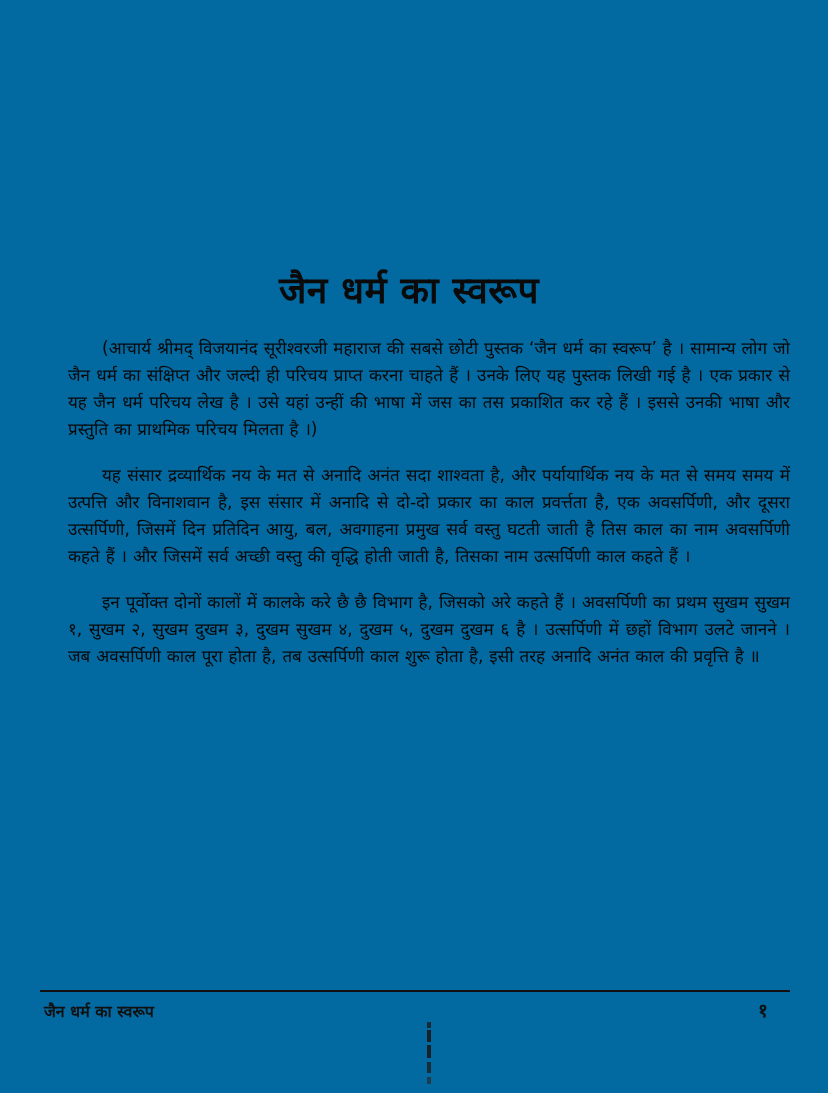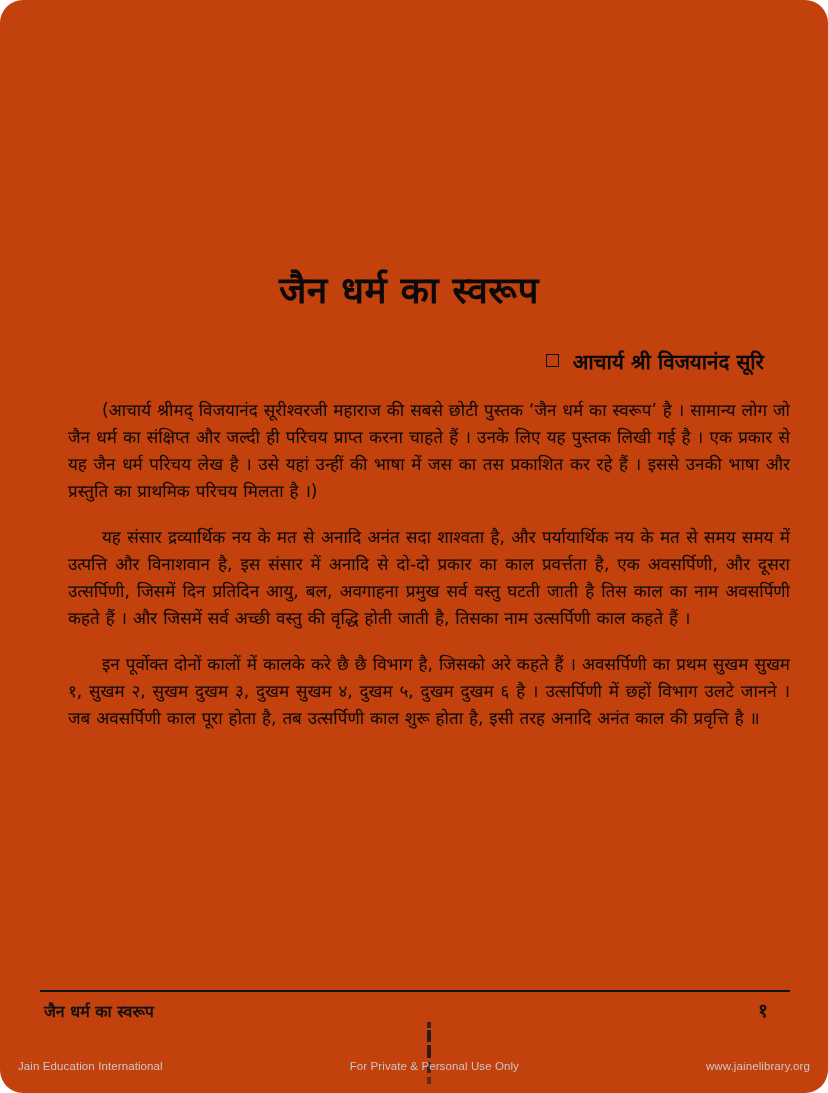--- a/index.html
+++ b/index.html
@@ -10,24 +10,23 @@
   }
   body {
     font-family: "Liberation Serif", "DejaVu Serif", serif;
     color: #000000;
   }
   .page {
     position: relative;
     width: 828px;
     height: 1093px;
     margin: 0 auto;
-    background: #c2410c;
+    background: #0369a1;
     overflow: hidden;
     box-sizing: border-box;
-    border-radius: 23px;
   }
 
   
   .top-margin {
     height: 270px;
   }
 
   
   .content {
     position: absolute;
@@ -158,40 +157,32 @@
 <body>
 
 <div class="page">
 
   <div class="top-margin"></div>
 
   <div class="content">
 
     <h1 class="doc-title">जैन धर्म का स्वरूप</h1>
 
-    <div class="byline">
-      <span class="byline-bullet"></span><span>आचार्य श्री विजयानंद सूरि</span>
-    </div>
 
     <div class="body-text">
       <p class="para">(आचार्य श्रीमद् विजयानंद सूरीश्वरजी महाराज की सबसे छोटी पुस्तक  ‘जैन धर्म का स्वरूप’ है । सामान्य लोग जो जैन धर्म का संक्षिप्त और जल्दी ही परिचय प्राप्त करना चाहते हैं । उनके लिए यह पुस्तक लिखी गई है । एक प्रकार से यह जैन धर्म परिचय लेख है । उसे यहां उन्हीं की भाषा में जस का तस प्रकाशित कर रहे हैं । इससे उनकी भाषा और प्रस्तुति का प्राथमिक परिचय मिलता है ।)</p>
       <p class="para">यह संसार द्रव्यार्थिक नय के मत से अनादि अनंत सदा शाश्वता है, और पर्यायार्थिक नय के मत से समय समय में उत्पत्ति और विनाशवान है, इस संसार में अनादि से दो-दो प्रकार का काल प्रवर्त्तता है, एक अवसर्पिणी, और दूसरा उत्सर्पिणी, जिसमें दिन प्रतिदिन आयु, बल, अवगाहना प्रमुख सर्व वस्तु घटती जाती है तिस काल का नाम अवसर्पिणी कहते हैं । और जिसमें  सर्व अच्छी वस्तु की वृद्धि होती जाती है, तिसका नाम  उत्सर्पिणी काल कहते हैं ।</p>
       <p class="para">इन पूर्वोक्त दोनों कालों में कालके करे छै छै विभाग है, जिसको अरे कहते हैं । अवसर्पिणी का प्रथम सुखम सुखम १, सुखम २, सुखम दुखम ३, दुखम सुखम ४, दुखम ५, दुखम दुखम ६ है । उत्सर्पिणी में छहों विभाग उलटे जानने । जब अवसर्पिणी काल पूरा होता है, तब उत्सर्पिणी काल शुरू होता है, इसी तरह अनादि अनंत काल की प्रवृत्ति है ॥</p>
     </div>
 
   </div>
 
   <div class="page-rule"></div>
 
   <div class="running-foot">
     <span class="foot-title">जैन धर्म का स्वरूप</span>
     <span class="foot-page">१</span>
   </div>
 
   <div class="scan-artifact"></div>
 
-  <div class="watermark">
-    <span class="wm-left">Jain Education International</span>
-    <span class="wm-center">For Private &amp; Personal Use Only</span>
-    <span class="wm-right">www.jainelibrary.org</span>
-  </div>
 
 </div>
 
 </body></html>

